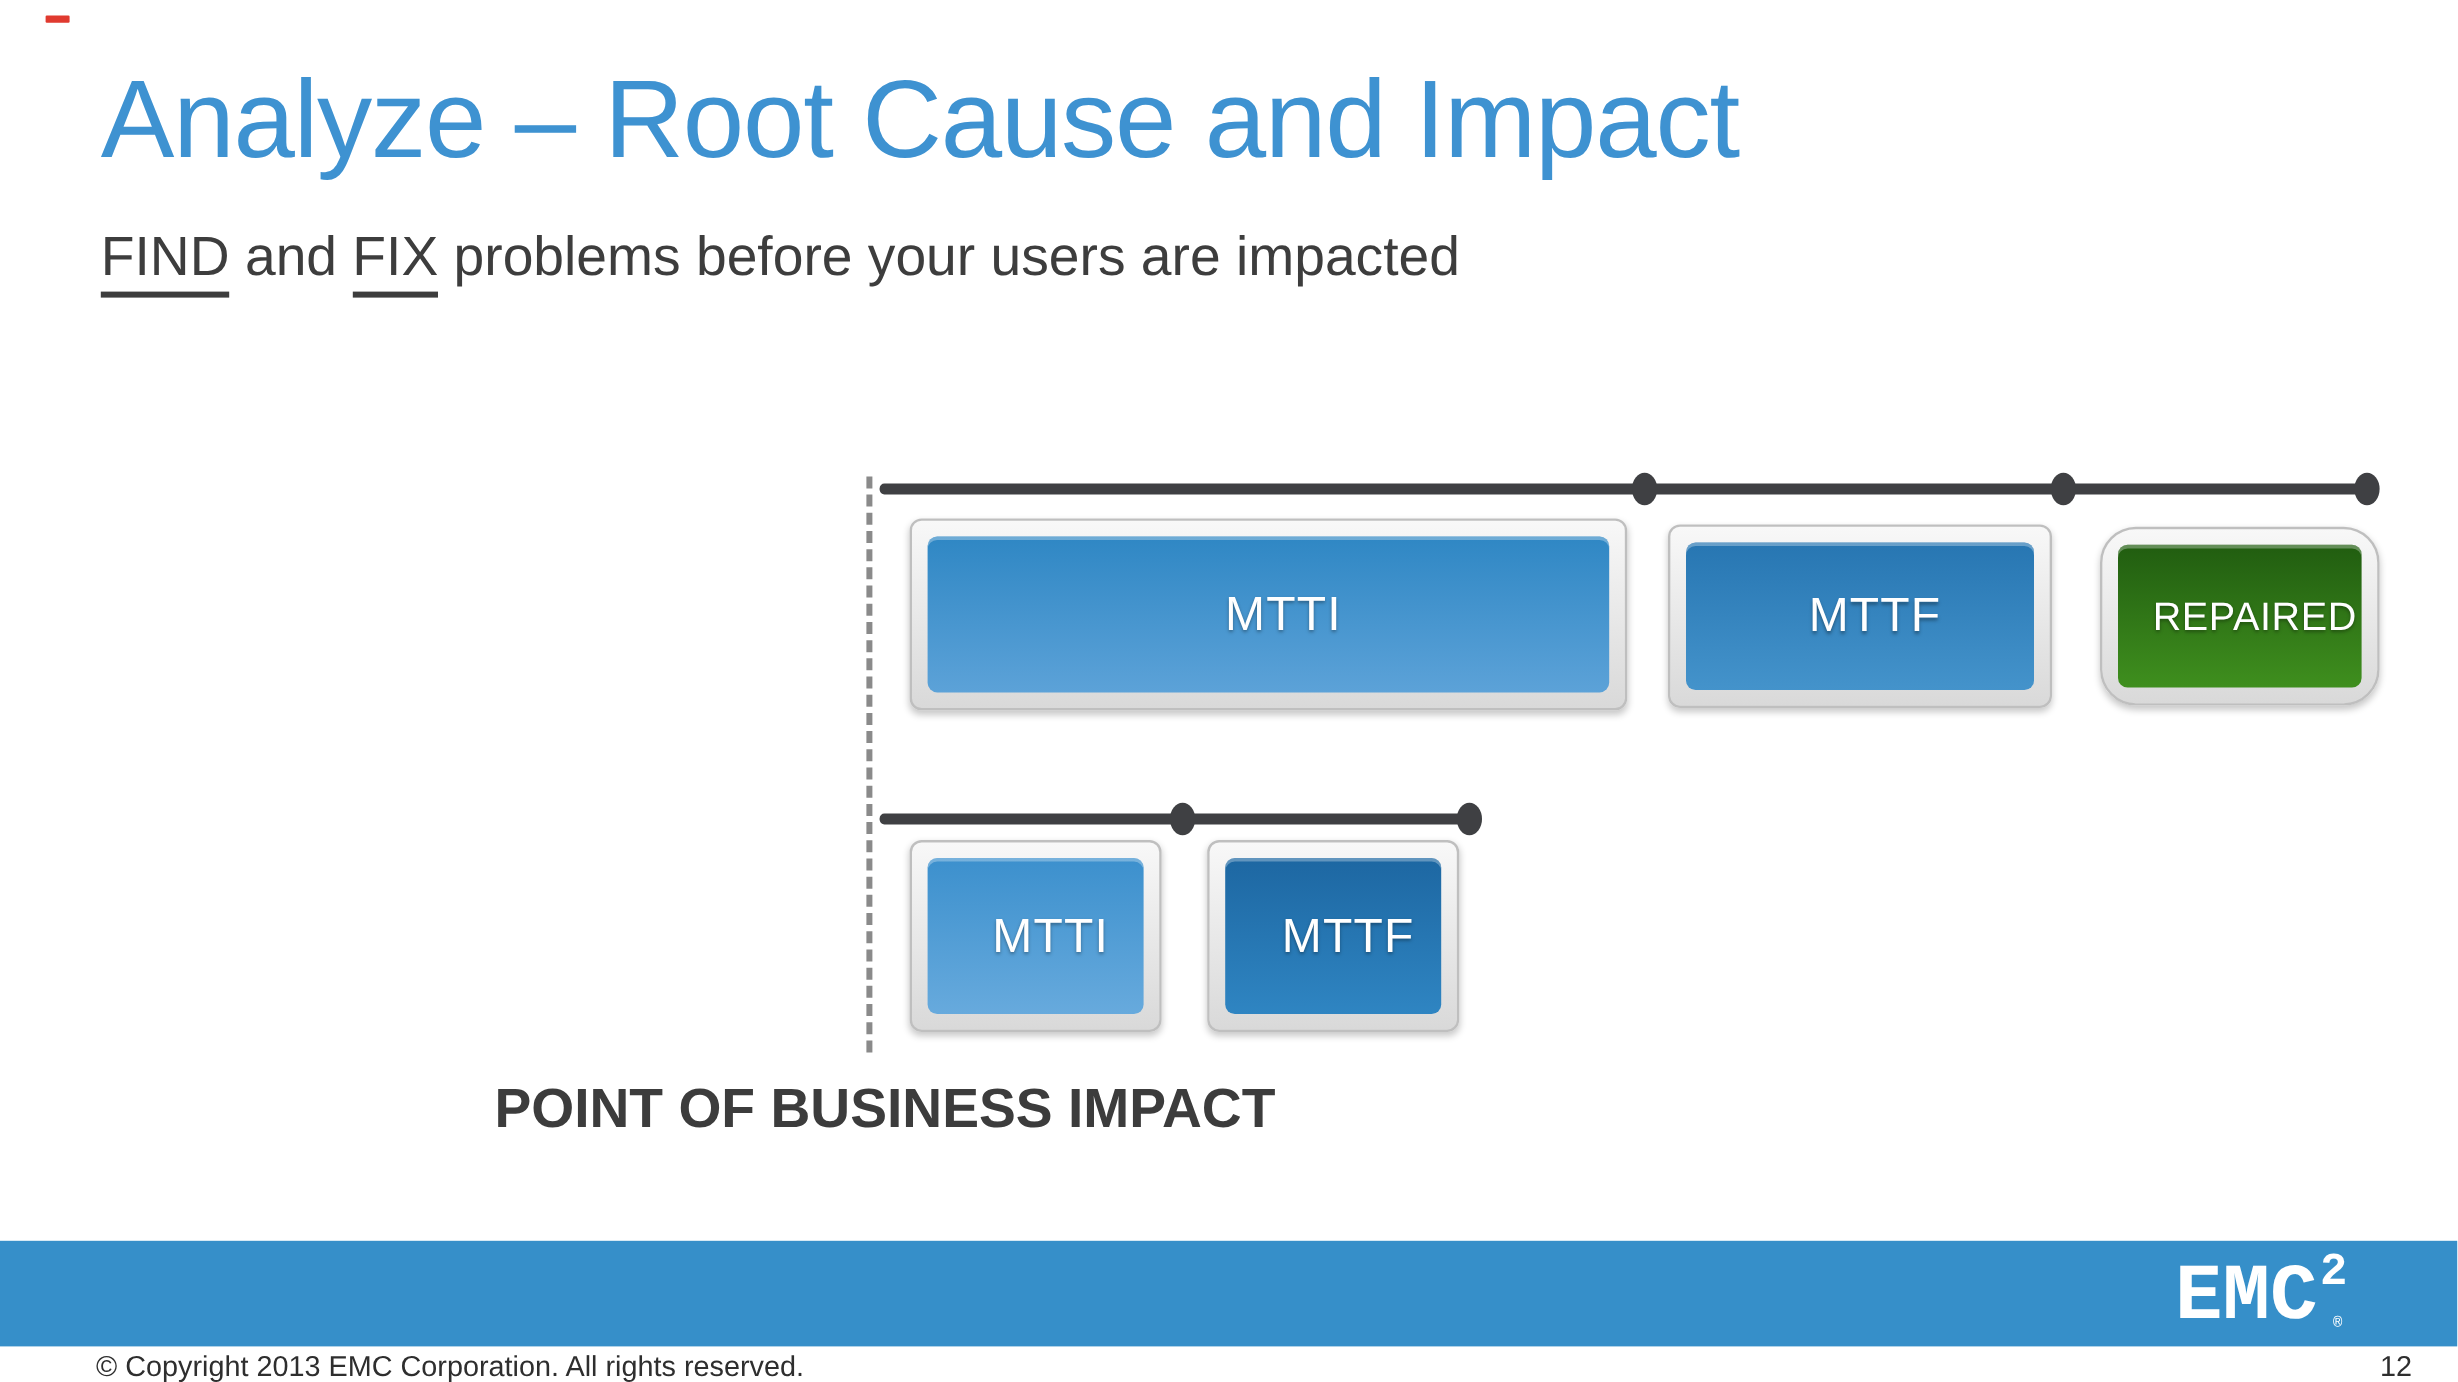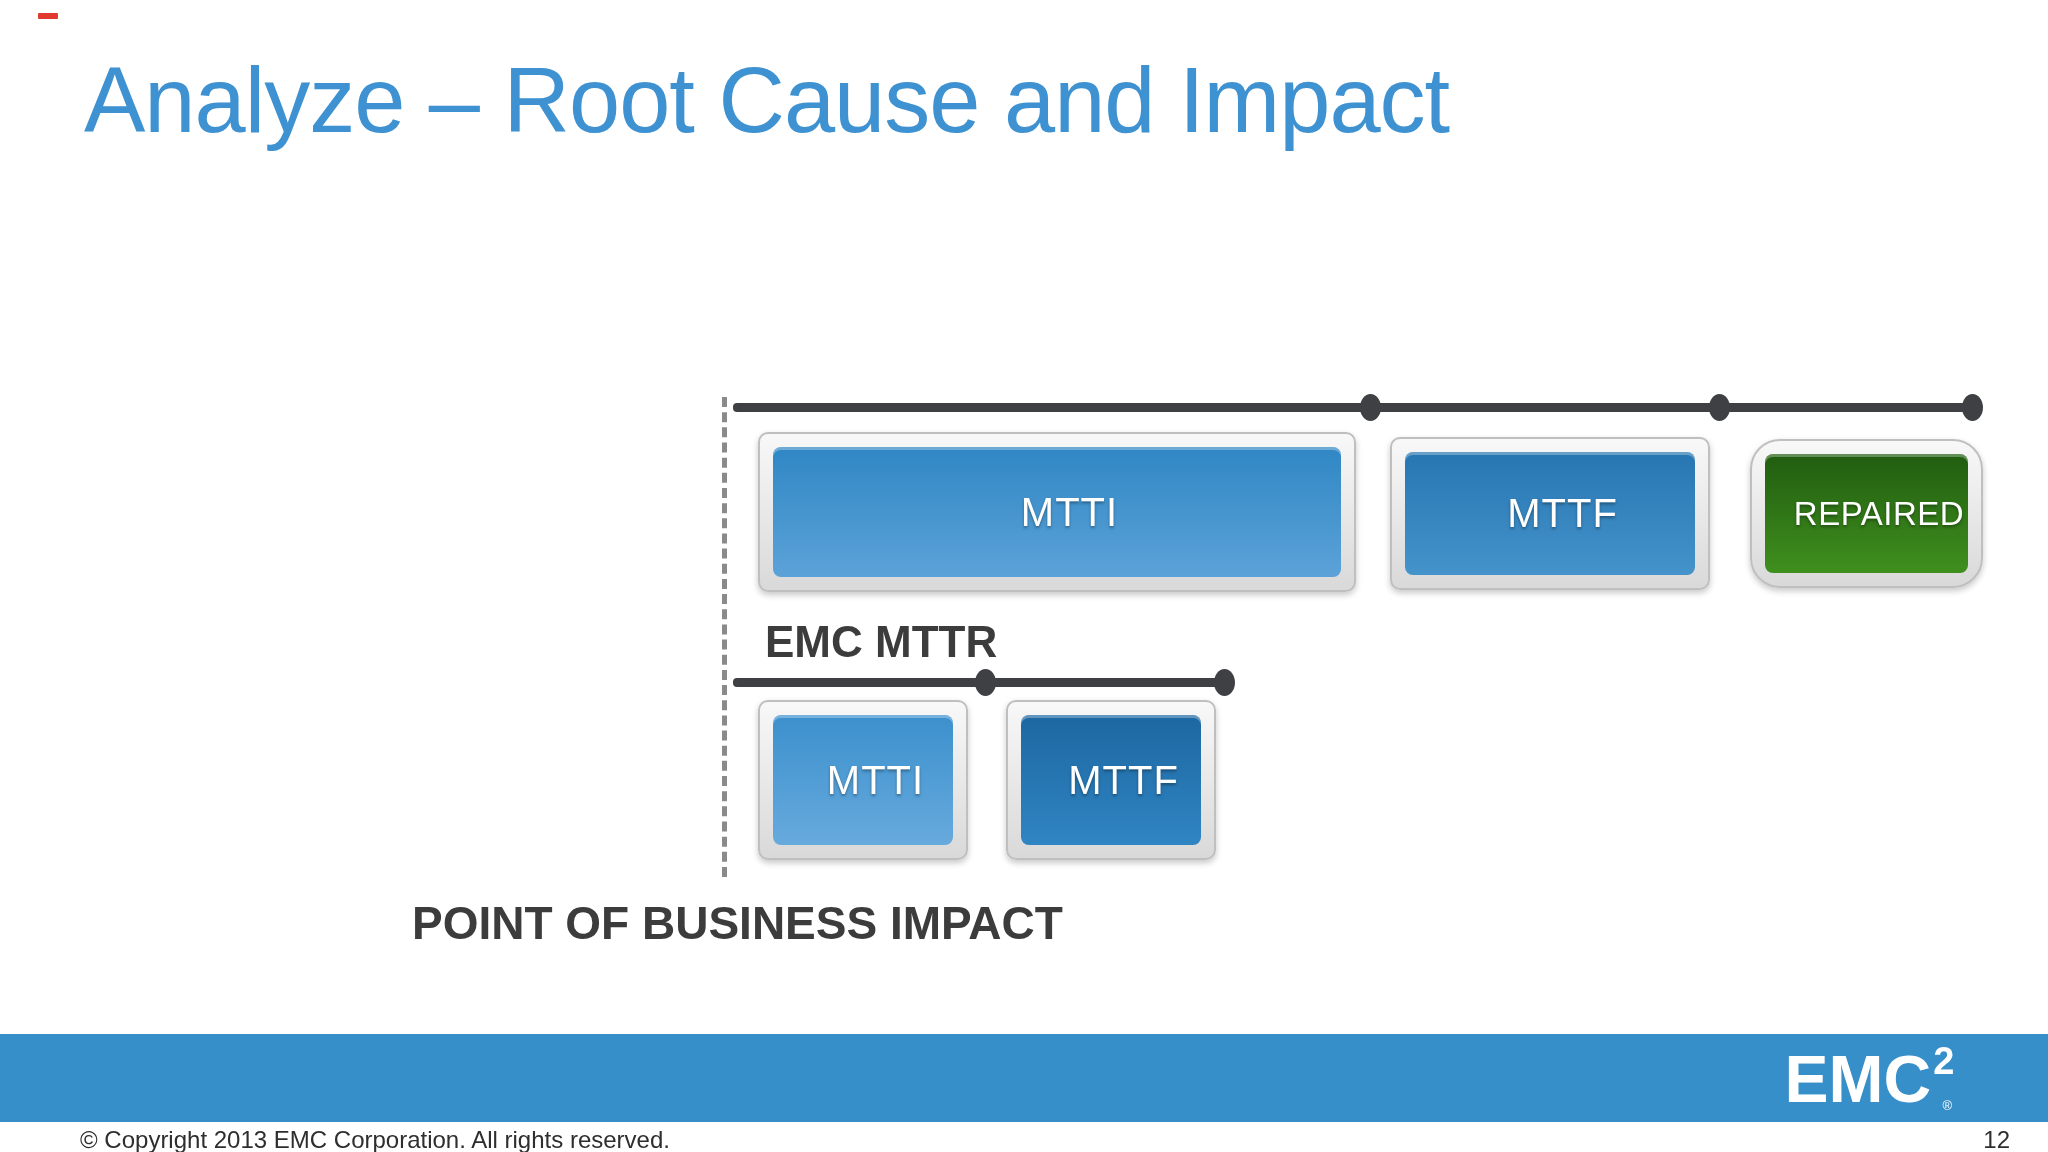--- a/index.html
+++ b/index.html
@@ -64,60 +64,60 @@
   .f-mtti2{left:758px;top:700px;width:206px;height:156px;}
   .c-mtti2{background:linear-gradient(180deg,#3c90cd,#67aadd);}
   .f-mttf2{left:1006px;top:700px;width:206px;height:156px;}
   .c-mttf2{background:linear-gradient(180deg,#1d67a2,#2f85c2);}
 
   .footer-bar{
     position:absolute;left:0;top:1034px;width:2048px;height:88px;background:#368FC9;
   }
   .emc-logo{
     position:absolute;right:84px;top:8px;
-    font-family:Liberation Sans, sans-serif;font-weight:700;
+    font-family:Liberation Mono, monospace;font-weight:700;
     font-size:66px;color:#ffffff;line-height:1;white-space:nowrap;
   }
   .emc-logo sup{font-size:38px;vertical-align:28px;margin-left:2px;}
   .emc-logo .reg{font-size:13px;font-weight:400;position:relative;top:8px;left:-12px;}
   .copyright{
     position:absolute;left:80px;top:1126px;font-size:24px;color:#2e2e2e;white-space:nowrap;
   }
   .pagenum{
     position:absolute;right:38px;top:1126px;font-size:24px;color:#2e2e2e;
   }
 </style>
 </head>
 <body>
 
 <div class="slide">
 
   <div class="red-marker"></div>
 
   <div class="title">Analyze – Root Cause and Impact</div>
 
+  <div class="subtitle"><span class="u">FIND</span><span> and </span><span class="u">FIX</span><span> problems before your users are impacted</span></div>
 
   <div class="impact-line"></div>
 
   <div class="tline tline-trad"></div>
   <div class="dot dot-t1"></div>
   <div class="dot dot-t2"></div>
   <div class="dot dot-t3"></div>
 
   <div class="frame f-mtti1">
     <div class="chip c-mtti1">MTTI</div>
   </div>
   <div class="frame f-mttf1">
     <div class="chip c-mttf1">MTTF</div>
   </div>
   <div class="frame f-repaired">
     <div class="chip c-repaired">REPAIRED</div>
   </div>
 
-  <div class="section-label lbl-emc">EMC MTTR</div>
   <div class="tline tline-emc"></div>
   <div class="dot dot-e1"></div>
   <div class="dot dot-e2"></div>
 
   <div class="frame f-mtti2">
     <div class="chip c-mtti2">MTTI</div>
   </div>
   <div class="frame f-mttf2">
     <div class="chip c-mttf2">MTTF</div>
   </div>

